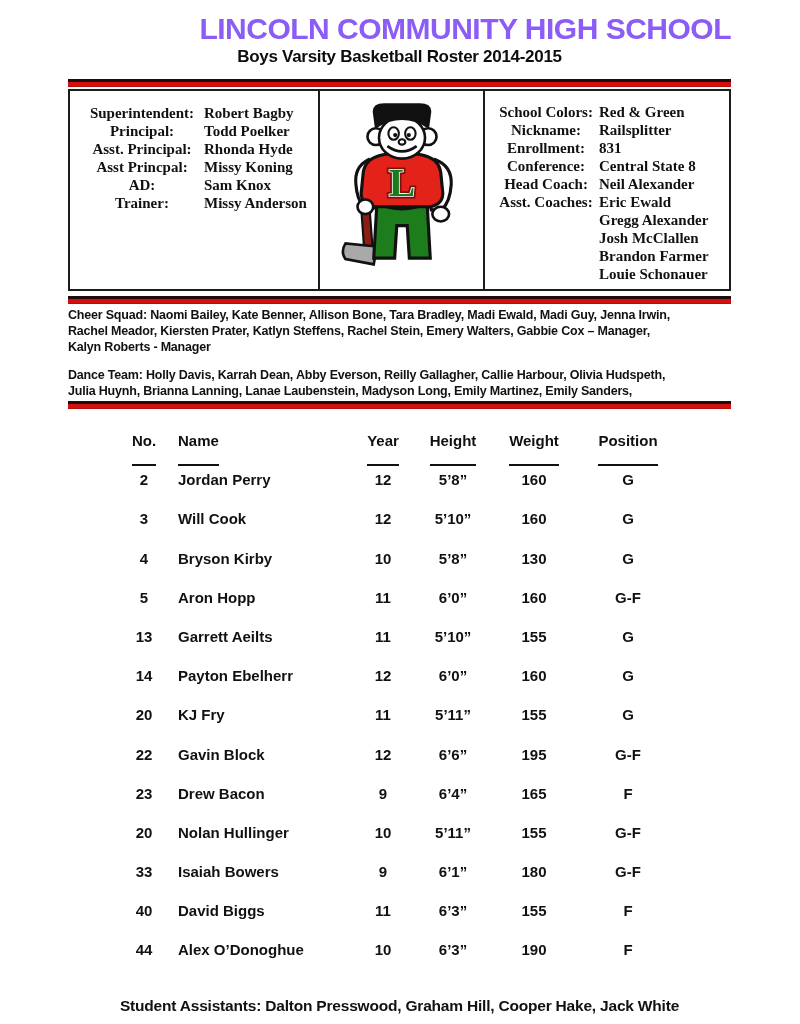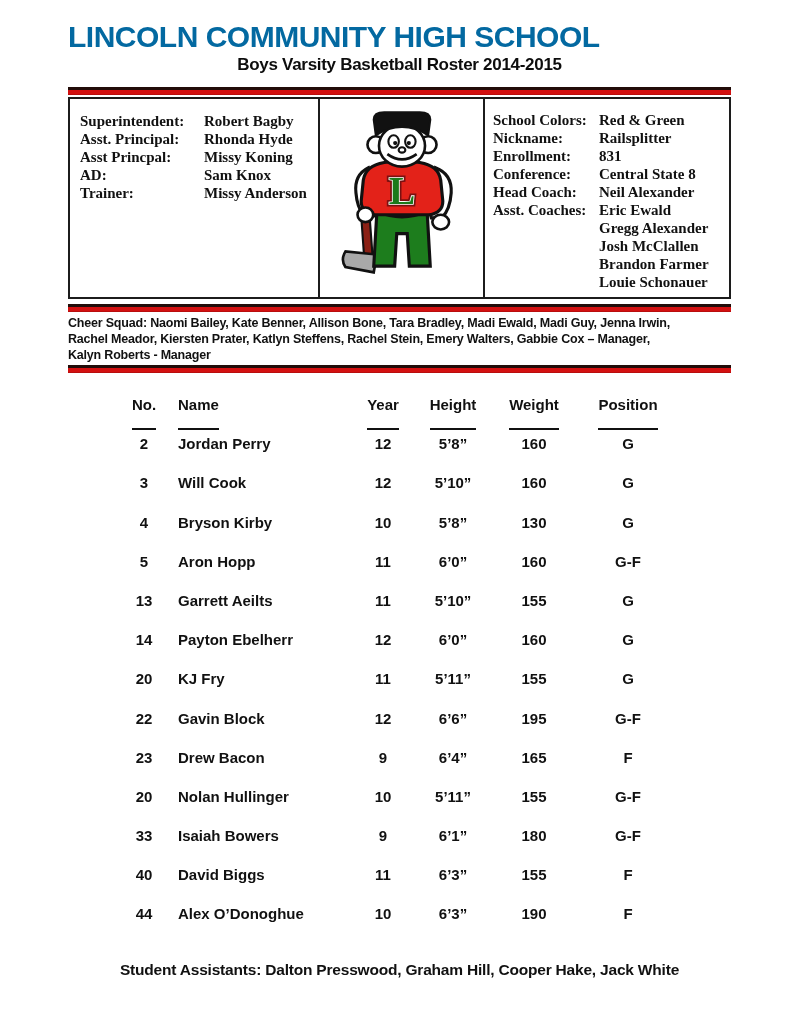--- a/index.html
+++ b/index.html
@@ -1,25 +1,25 @@
 <!DOCTYPE html>
 <html><head>
 <meta charset="utf-8">
 <style>
   html,body{margin:0;padding:0;background:#ffffff;}
   body{width:800px;height:1024px;font-family:"Liberation Sans",sans-serif;color:#111;overflow:hidden;}
   .page{position:relative;width:800px;height:1024px;background:#fff;}
   .content{margin-left:68px;width:663px;}
-  .title{margin-top:20px;text-align:left;font-size:30px;font-weight:bold;letter-spacing:-0.5px;line-height:34px;color:#0369a1;}
+  .title{margin-top:12px;text-align:right;font-size:30px;font-weight:bold;letter-spacing:-0.5px;line-height:34px;color:#8b5cf6;}
   .subtitle{text-align:center;font-size:17px;font-weight:bold;letter-spacing:-0.3px;line-height:22px;color:#0d0d0d;}
   .redbar{height:8px;width:663px;background:linear-gradient(180deg,#220c09 0%,#220c09 38%,#d31010 38%,#d31010 88%,#9c0b0b 100%);}
   .bar1{margin-top:11px;}
   .bar2{margin-top:5px;}
   .bar3{margin-top:2px;}
-  .info-box{margin-top:2px;display:flex;width:659px;height:198px;border:2px solid #1c1c1c;font-family:"Liberation Serif",serif;font-weight:bold;font-size:15px;}
+  .info-box{margin-top:2px;display:flex;width:659px;height:198px;border:2px solid #1c1c1c;font-family:"Liberation Serif",serif;font-weight:bold;font-size:15px;text-align:center;}
   .cell{box-sizing:border-box;}
   .cell-left{width:250px;border-right:2px solid #1c1c1c;padding:13px 4px 0 10px;}
   .cell-mid{width:165px;border-right:2px solid #1c1c1c;display:flex;justify-content:center;align-items:flex-start;padding-top:8px;}
   .cell-right{flex:1;padding:12px 18px 0 8px;}
   .kv{display:flex;line-height:18px;white-space:nowrap;}
   .kv-l{width:124px;flex:none;}
   .school-l{width:106px;}
   .para{margin-top:3px;font-size:12.5px;font-weight:bold;letter-spacing:-0.2px;line-height:16px;}
   .dance{margin-top:12px;}
   .pline{white-space:nowrap;}
@@ -44,20 +44,24 @@
 
     <div class="redbar bar1"></div>
 
     <div class="info-box">
       <div class="cell cell-left">
           <div class="kv">
             <div class="kv-l">Superintendent:</div>
             <div class="kv-v">Robert Bagby</div>
           </div>
           <div class="kv">
+            <div class="kv-l">Principal:</div>
+            <div class="kv-v">Todd Poelker</div>
+          </div>
+          <div class="kv">
             <div class="kv-l">Asst. Principal:</div>
             <div class="kv-v">Rhonda Hyde</div>
           </div>
           <div class="kv">
             <div class="kv-l">Asst Princpal:</div>
             <div class="kv-v">Missy Koning</div>
           </div>
           <div class="kv">
             <div class="kv-l">AD:</div>
             <div class="kv-v">Sam Knox</div>
@@ -150,20 +154,24 @@
     </div>
 
     <div class="redbar bar2"></div>
 
     <div class="para">
         <div class="pline">Cheer Squad:  Naomi Bailey, Kate Benner, Allison Bone, Tara Bradley, Madi Ewald, Madi Guy, Jenna Irwin,</div>
         <div class="pline">Rachel Meador, Kiersten Prater, Katlyn Steffens, Rachel Stein, Emery Walters, Gabbie Cox – Manager,</div>
         <div class="pline">Kalyn Roberts - Manager</div>
       </div>
 
+    <div class="para dance">
+        <div class="pline">Dance Team: Holly Davis, Karrah Dean, Abby Everson, Reilly Gallagher, Callie Harbour, Olivia Hudspeth,</div>
+        <div class="pline">Julia Huynh, Brianna Lanning, Lanae Laubenstein, Madyson Long, Emily Martinez, Emily Sanders,</div>
+      </div>
 
     <div class="redbar bar3"></div>
 
     <div class="roster">
       <div class="t-row">
           <div class="t-cell t-head h-no"><span class="u">No.</span></div>
           <div class="t-cell t-head h-name"><span class="u">Name</span></div>
           <div class="t-cell t-head h-year"><span class="u">Year</span></div>
           <div class="t-cell t-head h-height"><span class="u">Height</span></div>
           <div class="t-cell t-head h-weight"><span class="u">Weight</span></div>

